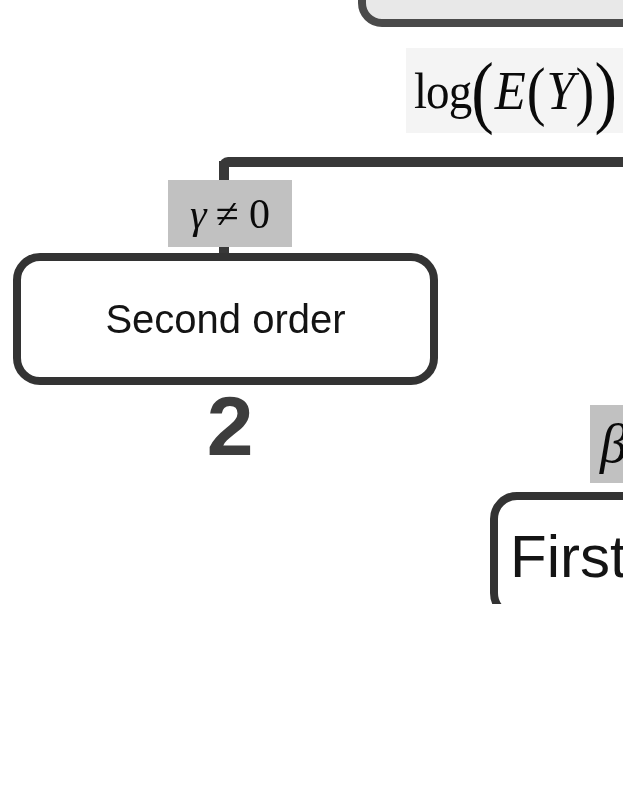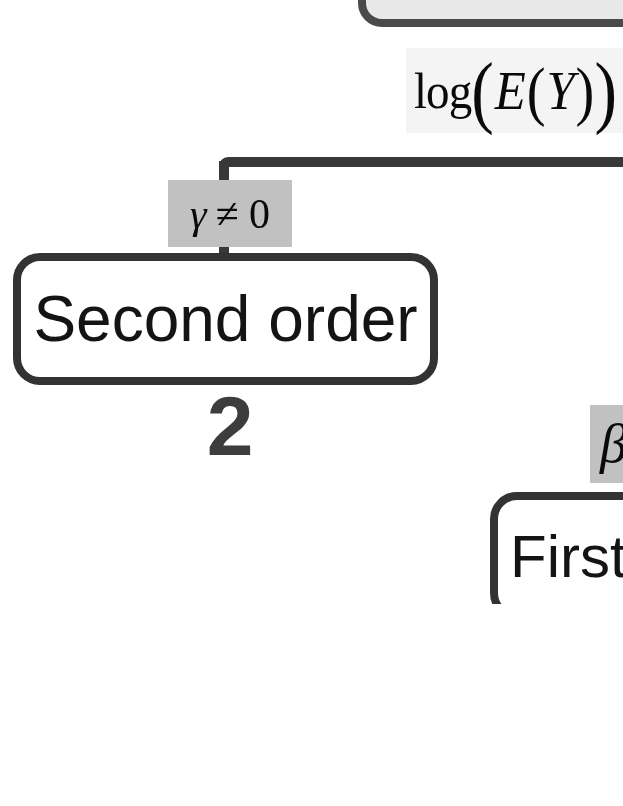--- a/index.html
+++ b/index.html
@@ -94,21 +94,21 @@
     border-radius: 27px;
     box-sizing: border-box;
     display: flex;
     align-items: center;
     color: #141414;
     z-index: 1;
   }
   .node-second {
     left: 13px; top: 253px;
     width: 425px; height: 132px;
-    font-size: 64px;
+    font-size: 40px;
     justify-content: center;
     letter-spacing: 0px;
   }
   .node-first {
     left: 490px; top: 492px;
     width: 330px; height: 128px;
     font-size: 60px;
     justify-content: flex-start;
     padding-left: 12px;
     white-space: nowrap;

